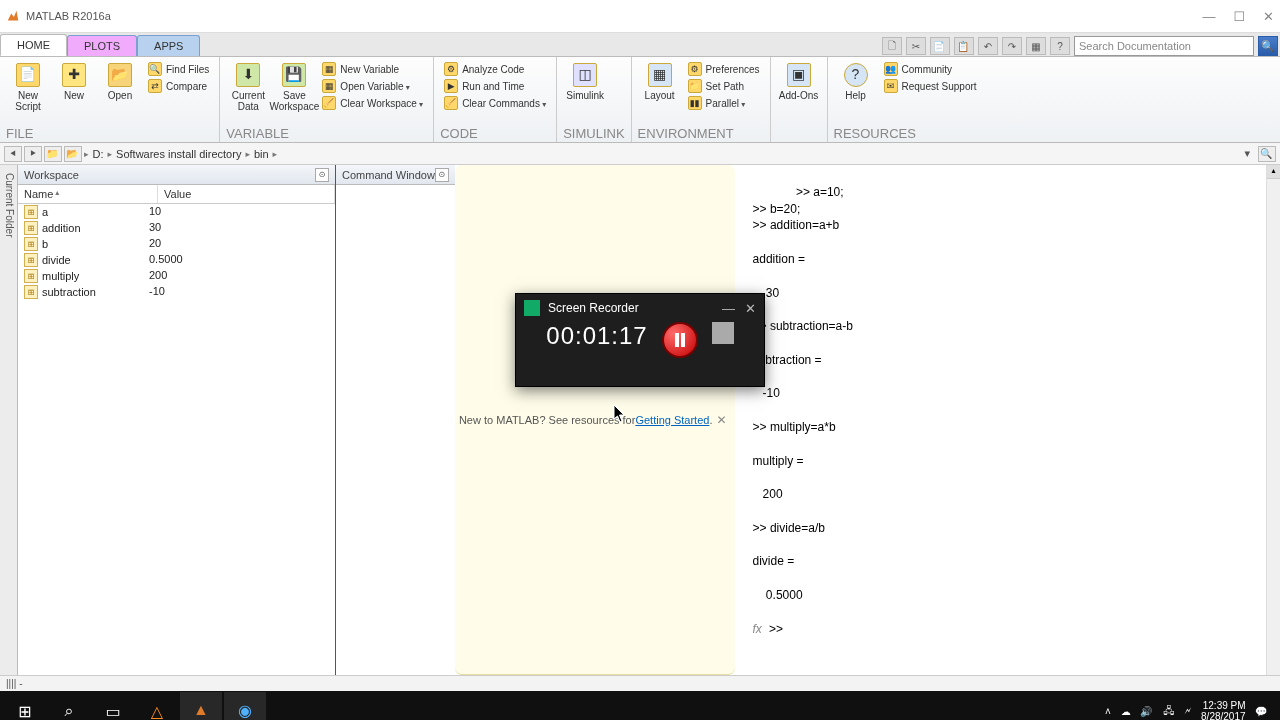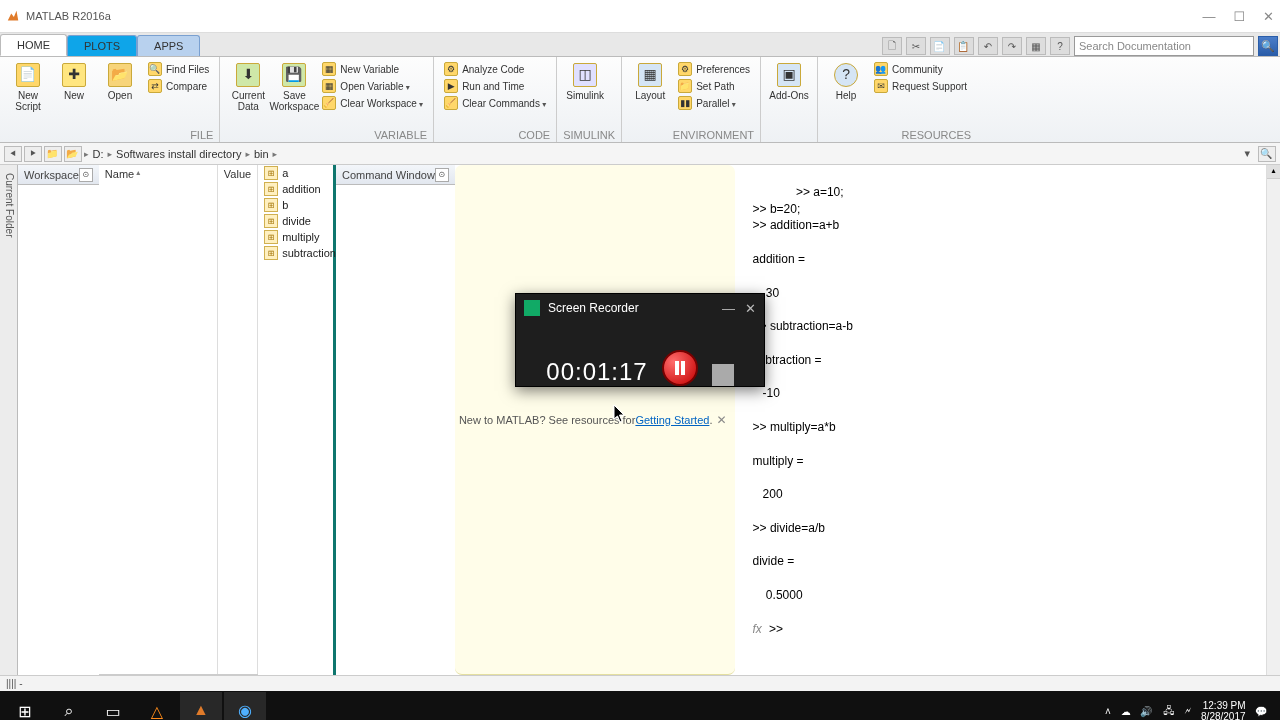--- a/index.html
+++ b/index.html
@@ -17,44 +17,44 @@
 .apptab.active { background: #fff; border: 1px solid #bbb; border-bottom: 1px solid #fff; border-radius: 3px 3px 0 0; }
 .tabrow-right { margin-left: auto; display: flex; align-items: center; gap: 4px; padding-right: 2px; }
 .tabrow-right .mini { width: 20px; height: 18px; background: #ddd; border: 1px solid #bbb; font-size: 10px; display:flex; align-items:center; justify-content:center; color:#555; cursor:pointer;}
 .searchdoc { width: 180px; height: 20px; background: #fff; border: 1px solid #999; font-size: 11px; padding: 8px 4px; color: #888; display:flex; align-items:center; }
 .searchdoc-btn { width: 20px; height: 20px; background: linear-gradient(#4a7dc9,#2a5da9); border:1px solid #2a5da9; color:#fff; display:flex;align-items:center;justify-content:center; font-size:11px; cursor:pointer;}
 
 
 .ribbon { height: 86px; background: linear-gradient(#fdfdfd,#eef1f4); border-bottom: 1px solid #bbb; display: flex; }
 .rgroup { border-right: 1px solid #ccc; padding: 2px 6px 0 6px; display: flex; flex-direction: column; height: 100%; }
 .rgroup-body { display: flex; gap: 2px; flex: 1; align-items: flex-start; }
-.rgroup-label { font-size: 11px; color: #888; text-align: right; padding-bottom: 1px; }
+.rgroup-label { font-size: 13px; color: #888; text-align: left; padding-bottom: 1px; }
 .bigbtn { display:flex; flex-direction:column; align-items:center; justify-content:center; width: 44px; padding-top:4px; cursor:pointer; font-size:10px; color:#333; text-align:center; line-height:1.1; }
 .bigbtn .ico { width: 24px; height: 24px; background:#ffd76a; border:1px solid #caa93a; border-radius:2px; margin-bottom:3px; display:flex;align-items:center;justify-content:center; font-size:14px; }
 .smallbtn-col { display:flex; flex-direction:column; gap:1px; padding-top:2px;}
 .smallbtn { display:flex; align-items:center; gap:4px; font-size:10px; color:#333; padding:1px 4px; cursor:pointer; white-space:nowrap; }
 .smallbtn .ico { width:14px; height:14px; background:#ffd76a; border:1px solid #caa93a; border-radius:2px; font-size:9px; display:flex;align-items:center;justify-content:center; }
 .smallbtn .dd::after { content:" ▾"; color:#555; font-size:8px; }
 
 
 .addr { height: 22px; background: #f5f5f5; border-bottom: 1px solid #ccc; display:flex; align-items:center; padding: 0 4px; gap:2px; font-size:11px;}
 .addr .nav { width:18px; height:16px; border:1px solid #bbb; background:#eee; display:flex;align-items:center;justify-content:center; color:#555; cursor:pointer; font-size:10px; }
 .addr .crumb { color:#333; padding: 0 2px; cursor:pointer; }
 .addr .sep { color:#777; font-size:9px; }
 .addr .endsearch { margin-left:auto; color:#555; cursor:pointer; padding:0 6px;}
 
 
 .main { display:flex; height: calc(720px - 22px - 24px - 86px - 22px - 16px - 40px); }
 .sidebar-tab { width: 18px; background: #ececec; border-right: 1px solid #bbb; writing-mode: vertical-rl; text-orientation: mixed; font-size:10px; color:#555; padding:8px 2px; }
-.workspace-panel { width: 318px; border-right: 3px solid #0f766e; display:flex; flex-direction:row; background:#fff; }
+.workspace-panel { width: 318px; border-right: 1px solid #0f766e; display:flex; flex-direction:column; background:#fff; }
 .panel-header { height:20px; background: linear-gradient(#f3f6fa,#e2e7ef); border-bottom:1px solid #bbb; font-size:11px; color:#444; padding:0 6px; display:flex; align-items:center; }
 .panel-header .dd { margin-left:auto; width:14px;height:14px; border:1px solid #aaa; background:#fff; font-size:8px; display:flex;align-items:center;justify-content:center; cursor:pointer;}
 .ws-cols { display:flex; border-bottom:1px solid #ccc; font-size:11px; color:#333; }
 .ws-col { padding:3px 6px; border-right:1px solid #ddd; }
-.ws-col.name { width: 119px; display:flex; align-items:flex-start; gap:2px;}
+.ws-col.name { width: 140px; display:flex; align-items:flex-start; gap:2px;}
 .ws-col.value { flex:1; }
 .ws-row { display:flex; font-size:11px; color:#222; }
 .ws-row .c1 { width:125px; padding:1px 6px; display:flex; align-items:center; gap:4px; cursor:pointer;}
 .ws-row .c2 { flex:1; padding:1px 6px; }
 .varico { width:14px;height:14px; background:#fff0c0; border:1px solid #d0b050; display:flex; align-items:center; justify-content:center; font-size:8px; color:#a07000;}
 
 .cmd-panel { flex:1; display:flex; flex-direction:row; background:#fff; }
 .banner { background:#fffde9; border-bottom:1px solid #e4dfa0; font-size:11px; color:#555; padding:3px 4px; display:flex; align-items:center;border-radius:7px; }
 .banner a { color:#0063c3; text-decoration:underline; cursor:pointer; }
 .banner .bx { margin-left:auto; color:#888; cursor:pointer; font-size:12px; padding:0 4px;}
@@ -72,21 +72,21 @@
 .taskbar .tb.active { border-bottom:2px solid #4fb0ff; background:#282828;}
 .tray { margin-left:auto; display:flex; align-items:center; gap:10px; color:#fff; font-size:10px; padding-right:8px;}
 .tray .clock { text-align:right; line-height:1.1; }
 
 
 .recorder { position:absolute; left:515px; top:293px; width:250px; background:#1e1e1e; border:1px solid #000; box-shadow:0 4px 14px rgba(0,0,0,0.5); }
 .rec-title { height:28px; display:flex; align-items:center; color:#fff; font-size:12px; padding:0 8px; gap:8px; }
 .rec-title .ricon { width:16px;height:16px; background:#1a6; }
 .rec-title .rctl { margin-left:auto; display:flex; gap:10px; color:#bbb; font-size:13px;}
 .rec-title .rctl span { cursor:pointer; }
-.rec-body { height:64px; display:flex; align-items:flex-end; justify-content:center; gap:14px; }
+.rec-body { height:64px; display:flex; align-items:flex-start; justify-content:center; gap:14px; }
 .rec-time { color:#fff; font-size:24px; font-weight:300; letter-spacing:1px; }
 .rec-pause { width:36px;height:36px; border-radius:50%; background: radial-gradient(circle at 30% 30%, #ff6b6b, #c40000); border:2px solid #700; display:flex;align-items:center;justify-content:center; cursor:pointer;}
 .rec-pause .bars { width:10px; height:14px; border-left:4px solid #fff; border-right:4px solid #fff;}
 .rec-stop { width:22px;height:22px; background:#aaa; cursor:pointer;}
 
 
 .cursor { position:absolute; left:613px; top:404px; width:14px; height:20px; pointer-events:none; }
 .cursor svg { filter: drop-shadow(0 0 1px #fff); }
 </style>
 </head>
@@ -101,21 +101,21 @@
   <span>MATLAB R2016a</span>
   <div class="titlebar-controls">
     <span>—</span>
     <span>☐</span>
     <span>✕</span>
   </div>
 </div>
 
 <div class="tabrow">
   <div class="apptab active">HOME</div>
-  <div class="apptab" style="background:#0ea5e9;border:1px solid #7aa0d0;border-bottom:none;border-radius:3px 3px 0 0;">PLOTS</div>
+  <div class="apptab" style="background:#f0abfc;border:1px solid #7aa0d0;border-bottom:none;border-radius:3px 3px 0 0;">PLOTS</div>
   <div class="apptab" style="background:#b8d1ee;border:1px solid #7aa0d0;border-bottom:none;border-radius:3px 3px 0 0;">APPS</div>
   <div class="tabrow-right">
     <div class="mini">🗋</div>
     <div class="mini">✂</div>
     <div class="mini">📄</div>
     <div class="mini">📋</div>
     <div class="mini">↶</div>
     <div class="mini">↷</div>
     <div class="mini">▦</div>
     <div class="mini">?</div>

